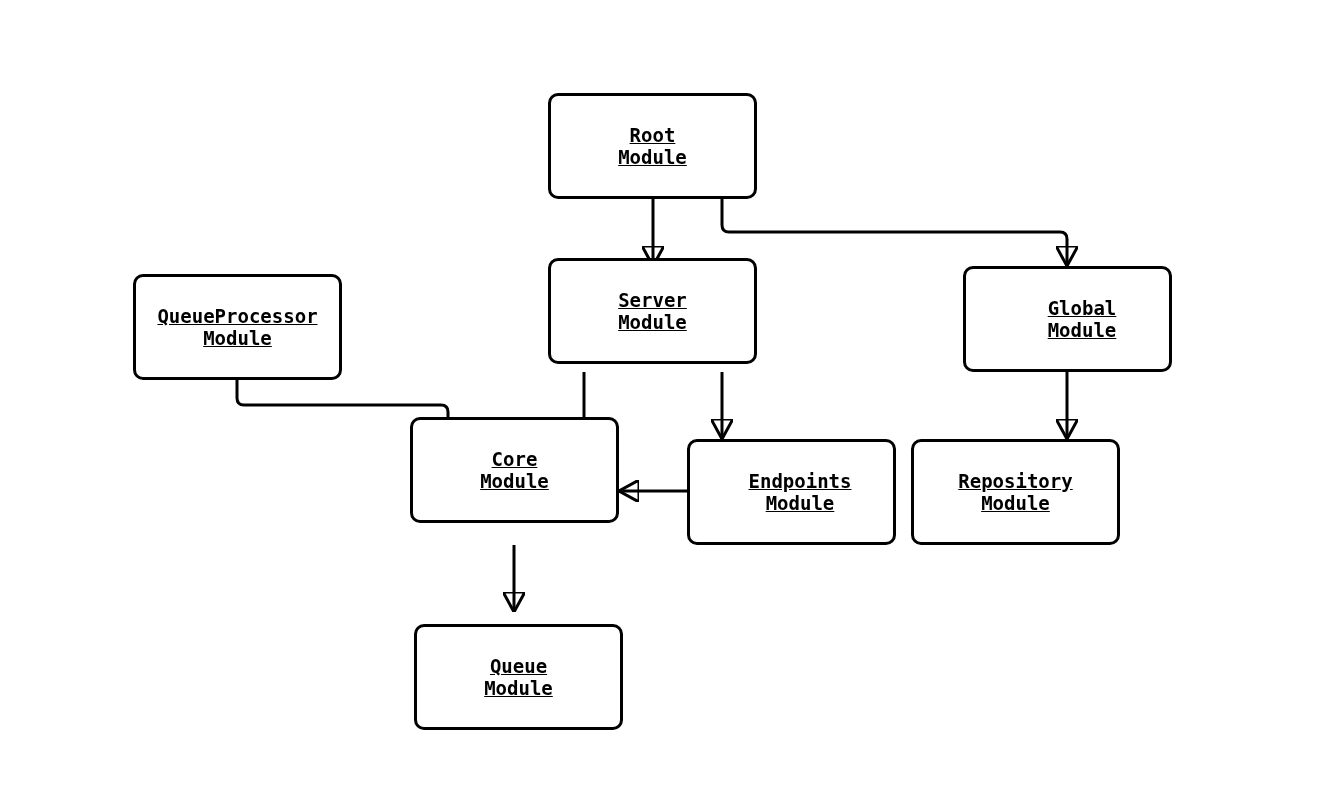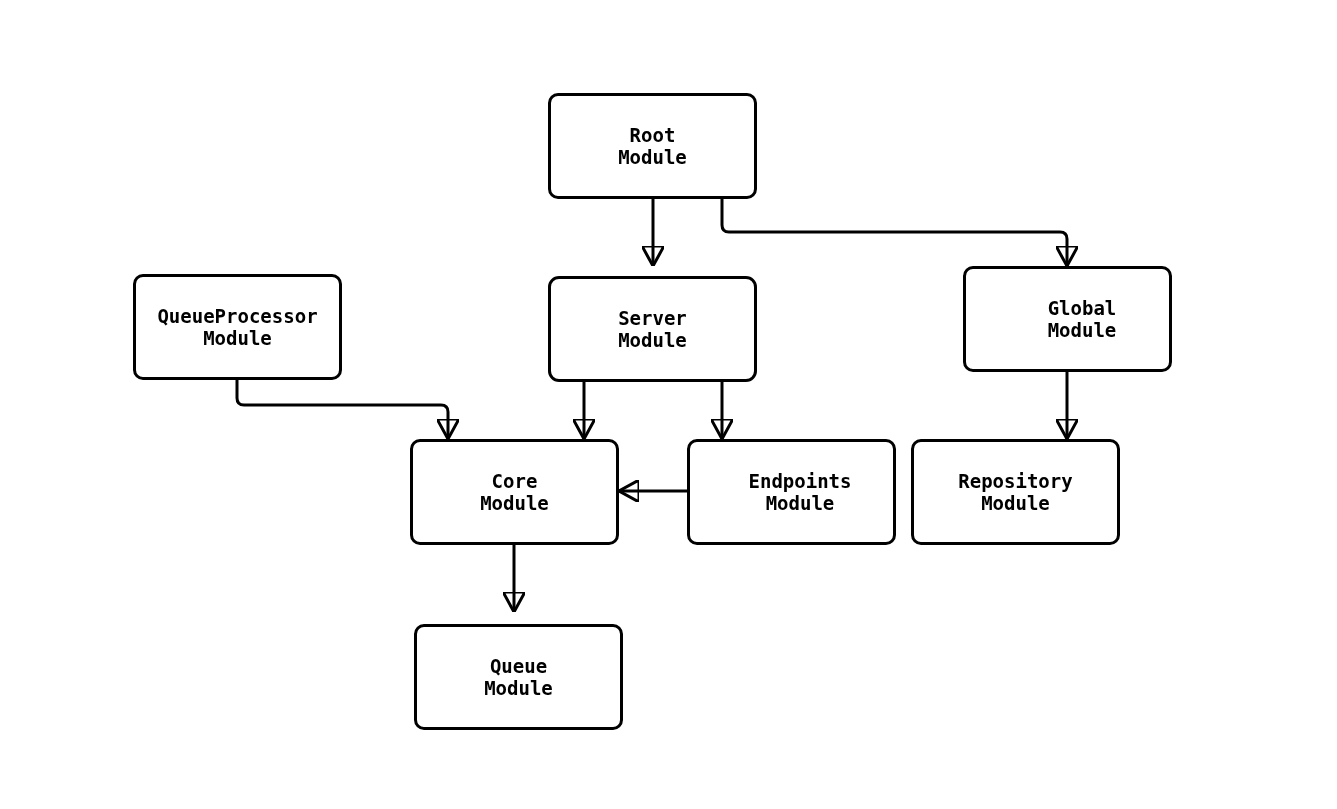--- a/index.html
+++ b/index.html
@@ -41,27 +41,28 @@
     display:flex;
     flex-direction:column;
     align-items:center;
     justify-content:center;
     text-align:right;
     color:var(--text);
     font-weight:bold;
     font-size:19px;
     line-height:22px;
     white-space:nowrap;
+    text-decoration:underline;
   }
   
   .pos-root          {left:548px; top:93px;}
   .pos-queueprocessor{left:133px; top:266px;margin-top:8px;}
-  .pos-server        {left:548px; top:276px;border-radius:11px;}
+  .pos-server        {left:548px; top:258px;}
   .pos-global        {left:963px; top:266px;padding-left:29px;}
-  .pos-core          {left:410px; top:439px;}
+  .pos-core          {left:410px; top:417px;}
   .pos-endpoints     {left:687px; top:439px;padding-left:17px;}
   .pos-repository    {left:911px; top:439px;}
   .pos-queue         {left:414px; top:612px;margin-top:12px;}
 </style>
 </head>
 <body>
 
 <div class="canvas">
 
   <svg class="edges" viewBox="0 0 1337 809" xmlns="http://www.w3.org/2000/svg">

